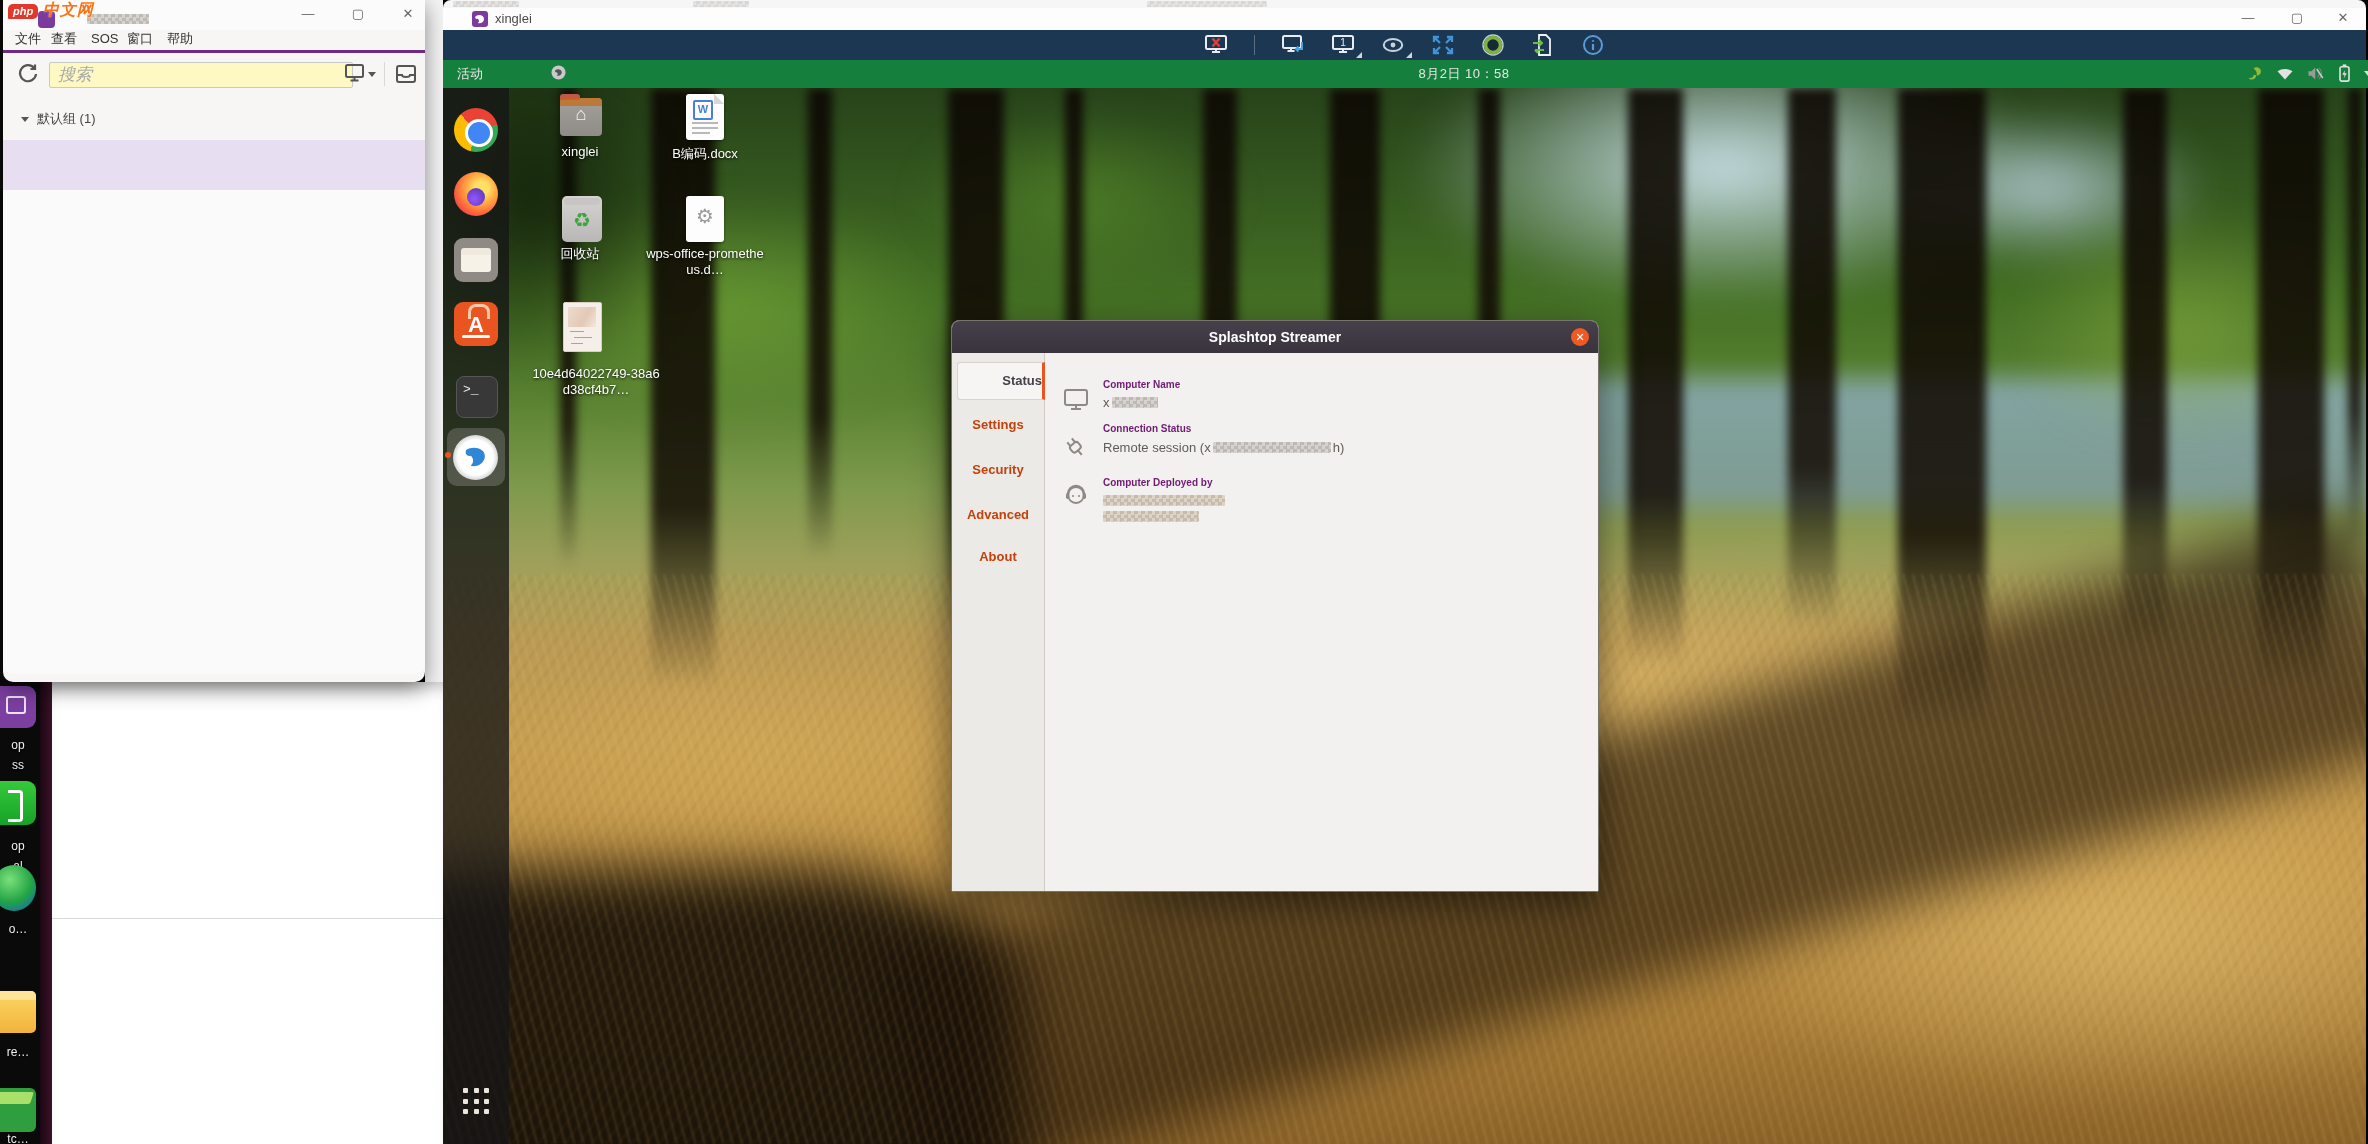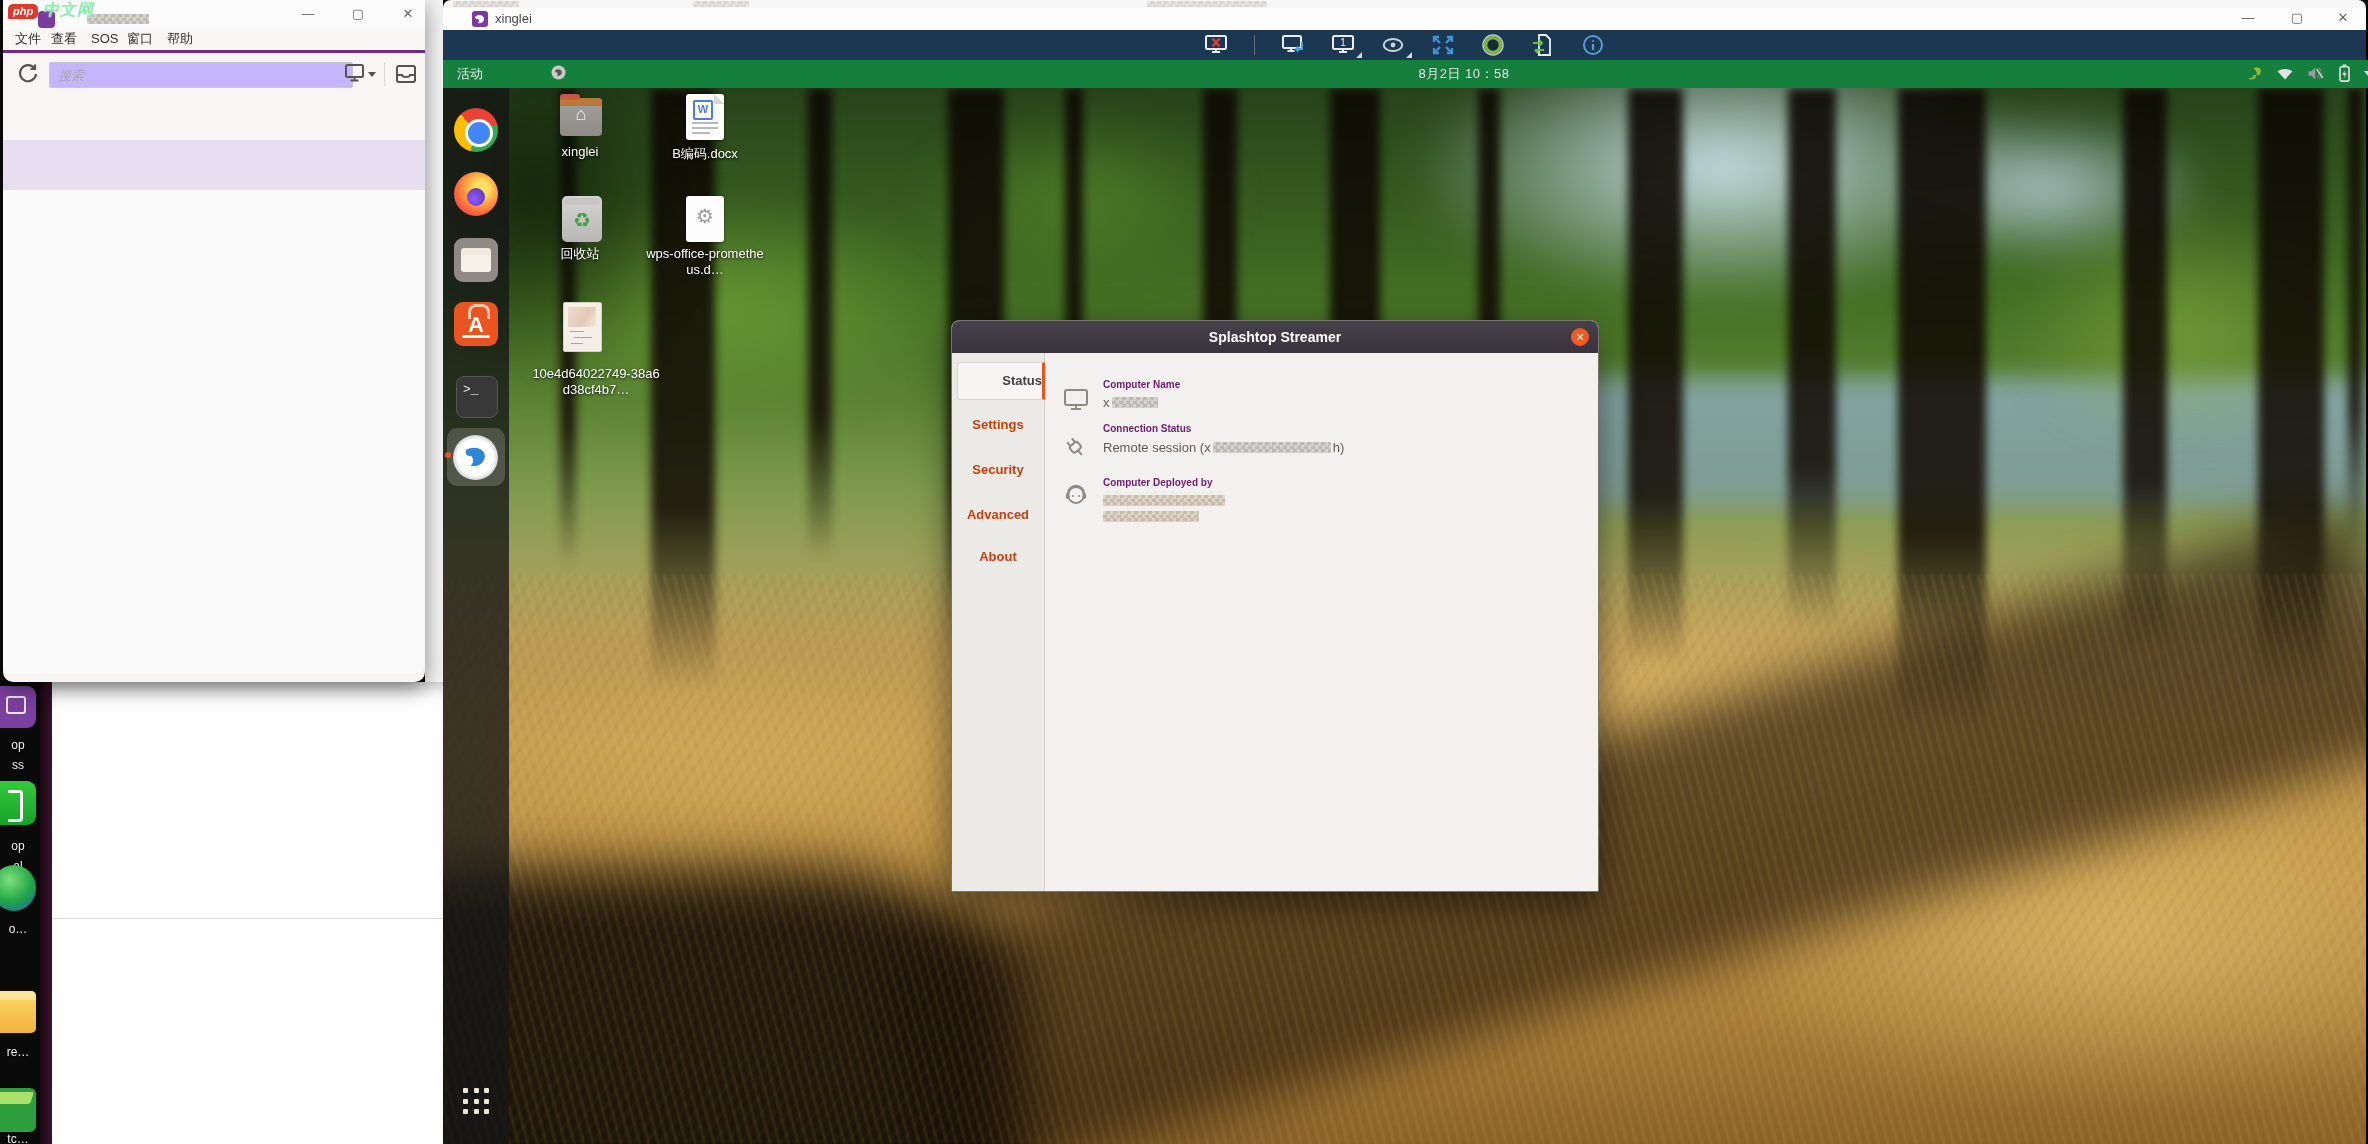--- a/index.html
+++ b/index.html
@@ -22,21 +22,21 @@
 
   
   #cnwin{left:3px;top:0;width:422px;height:682px;background:#f7f6f5;border-radius:0 0 10px 10px;
          box-shadow:0 6px 22px rgba(0,0,0,.45);}
   #cnwin .titlebar{position:absolute;left:0;top:0;width:100%;height:30px;background:#fcfbfb;border-radius:0;}
   .winbtn{position:absolute;top:4px;width:30px;height:20px;color:#666;font-size:13px;text-align:center;line-height:20px;}
   #cnwin .menubar{position:absolute;left:0;top:30px;width:100%;height:20px;}
   .menuitem{position:absolute;top:0;height:20px;line-height:18px;font-size:13px;color:#333;}
   #cnwin .pline{position:absolute;left:0;top:50px;width:100%;height:3px;background:#6c2b87;}
   #searchbox{position:absolute;left:46px;top:62px;width:286px;height:24px;border:1px solid #c9c9c9;border-radius:2px;
-     background:#c4b5fd;font-style:italic;font-size:13px;color:#666;padding:0 8px;outline:none;}
+     background:#fef9c3;font-style:italic;font-size:17px;color:#666;padding:0 8px;outline:none;}
   #searchbox::placeholder{color:#a9a9a9;font-style:italic;}
   .grayline{position:absolute;background:#d9d9d9;}
   .grouprow{position:absolute;left:0;top:108px;width:100%;height:26px;color:#444;font-size:13px;}
   .devrow{position:absolute;left:0;top:140px;width:100%;height:50px;background:#e8def2;}
   .devmon{position:absolute;left:30px;top:144px;width:40px;height:28px;border:2px solid #8b8b8b;border-radius:4px;
      background:linear-gradient(135deg,#6b7ec0,#41519c);color:#fff;font-size:9px;font-weight:bold;font-style:italic;
      text-align:center;line-height:26px;}
   .devring{position:absolute;left:25px;top:139px;width:48px;height:48px;border:3px solid #59b52f;border-radius:50%;}
   .devbadge{position:absolute;left:22px;top:168px;width:16px;height:16px;border-radius:50%;background:#43a726;border:2px solid #efe8f7;
      color:#fff;font-size:9px;font-weight:bold;text-align:center;line-height:15px;}
@@ -145,20 +145,24 @@
     <rect x="2" y="2" width="17" height="12" rx="1.5" fill="none" stroke="#555" stroke-width="2"></rect>
     <path d="M10.5 14v3 M6.5 17.5h8" stroke="#555" stroke-width="2"></path>
   </svg>
   <span class="abs tri-down" style="left:365px;top:72px;color:#555;"></span>
   <div class="grayline" style="left:381px;top:62px;width:1px;height:24px;"></div>
   <svg class="abs" style="left:391px;top:62px;" width="24" height="24" viewBox="0 0 24 24">
     <rect x="3" y="4" width="18" height="16" rx="2" fill="none" stroke="#555" stroke-width="2"></rect>
     <path d="M3 13h5c0 2.5 8 2.5 8 0h5" fill="none" stroke="#555" stroke-width="2"></path>
   </svg>
 
+  <div class="grouprow">
+    <span class="tri-down" style="position:absolute;left:18px;top:9px;color:#555;"></span>
+    <span style="position:absolute;left:34px;top:2px;">默认组 (1)</span>
+  </div>
 
   <div class="devrow">
     <div class="devmon">Linux</div>
     <div class="devstand"></div>
     <div class="devstand2"></div>
     <div class="devring"></div>
     <div class="devbadge">↔</div>
     <div class="abs" style="left:77px;top:158px;width:5px;height:5px;background:#9a9a9a;"></div>
     <div class="mx" style="left:87px;top:157px;width:56px;height:12px;"></div>
     <div class="mx" style="left:147px;top:162px;width:20px;height:9px;"></div>
@@ -184,21 +188,21 @@
         <path d="M12 2.5v3.4 M12 18.1v3.4 M2.5 12h3.4 M18.1 12h3.4 M5.2 5.2l2.4 2.4 M16.4 16.4l2.4 2.4 M18.8 5.2l-2.4 2.4 M7.6 16.4l-2.4 2.4"></path>
       </g>
     </svg>
   </div>
   <div class="abs" style="left:0;top:190px;width:100%;height:484px;background:#fbfafa;border-radius:0 0 10px 10px;"></div>
 </div>
 
 <div class="abs" style="left:8px;top:0;z-index:60;">
   <span style="display:inline-block;background:#e0392b;color:#fff;font-weight:bold;font-style:italic;font-size:11px;
         padding:1px 5px 2px;border-radius:5px 5px 5px 1px;">php</span>
-  <span style="display:inline-block;color:#86efac;font-weight:bold;font-style:italic;font-size:16px;letter-spacing:1px;
+  <span style="display:inline-block;color:#f97316;font-weight:bold;font-style:italic;font-size:16px;letter-spacing:1px;
         text-shadow:0 0 2px #fff;">中文网</span>
 </div>
 
 <div id="remote" class="abs">
   <div id="rtop">
     <div class="mx" style="left:10px;top:1px;width:66px;height:6px;opacity:.55;"></div>
     <div class="mx" style="left:250px;top:1px;width:56px;height:6px;opacity:.5;"></div>
     <div class="mx" style="left:704px;top:1px;width:120px;height:6px;opacity:.5;"></div>
   </div>
   <div id="rtitle">

